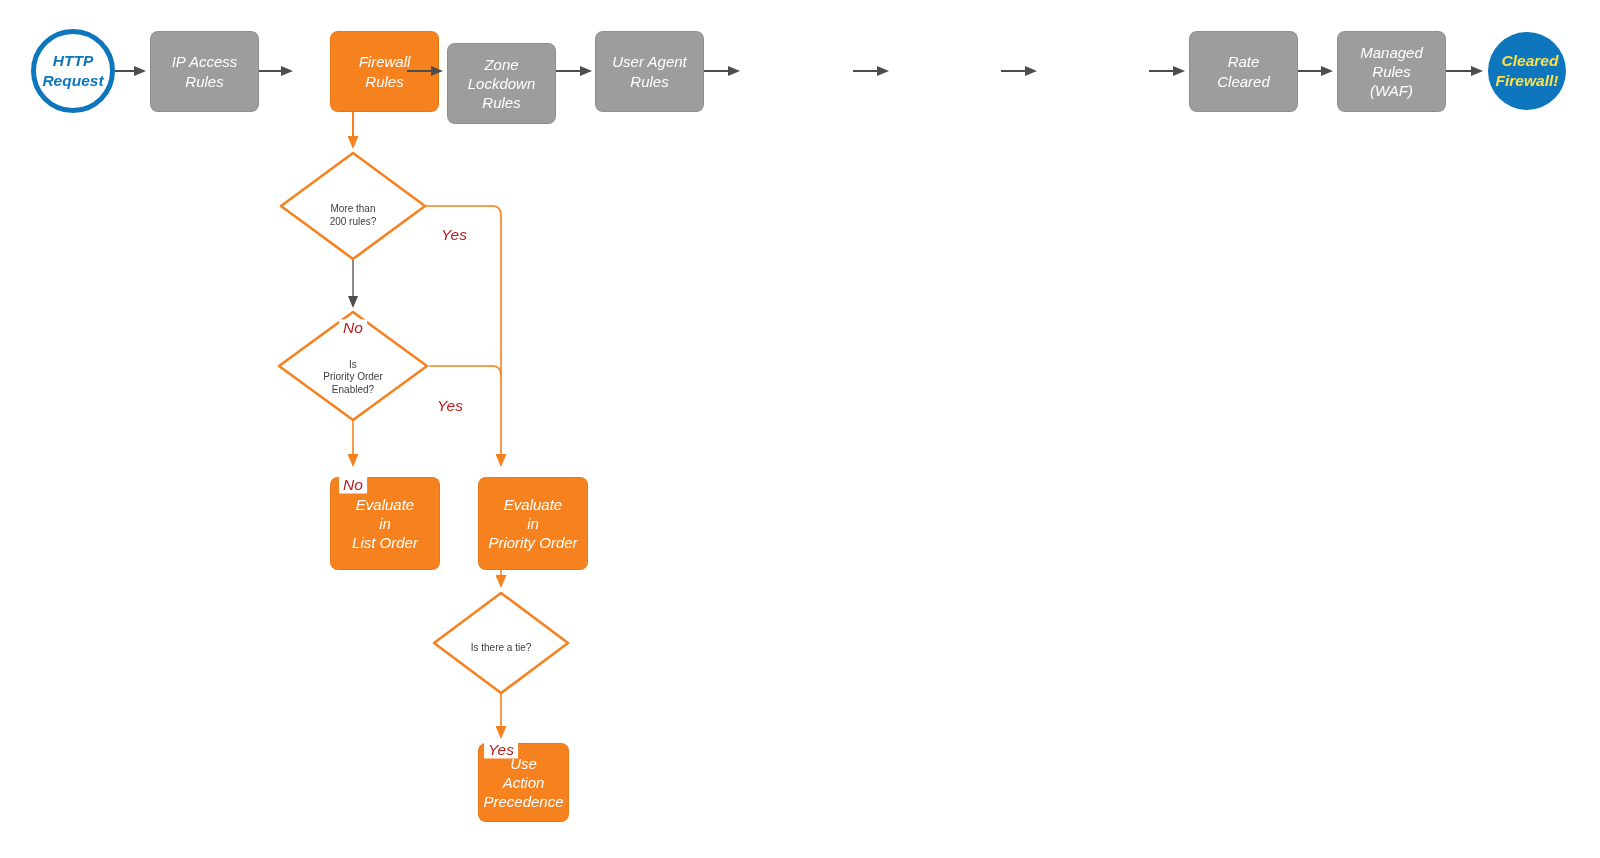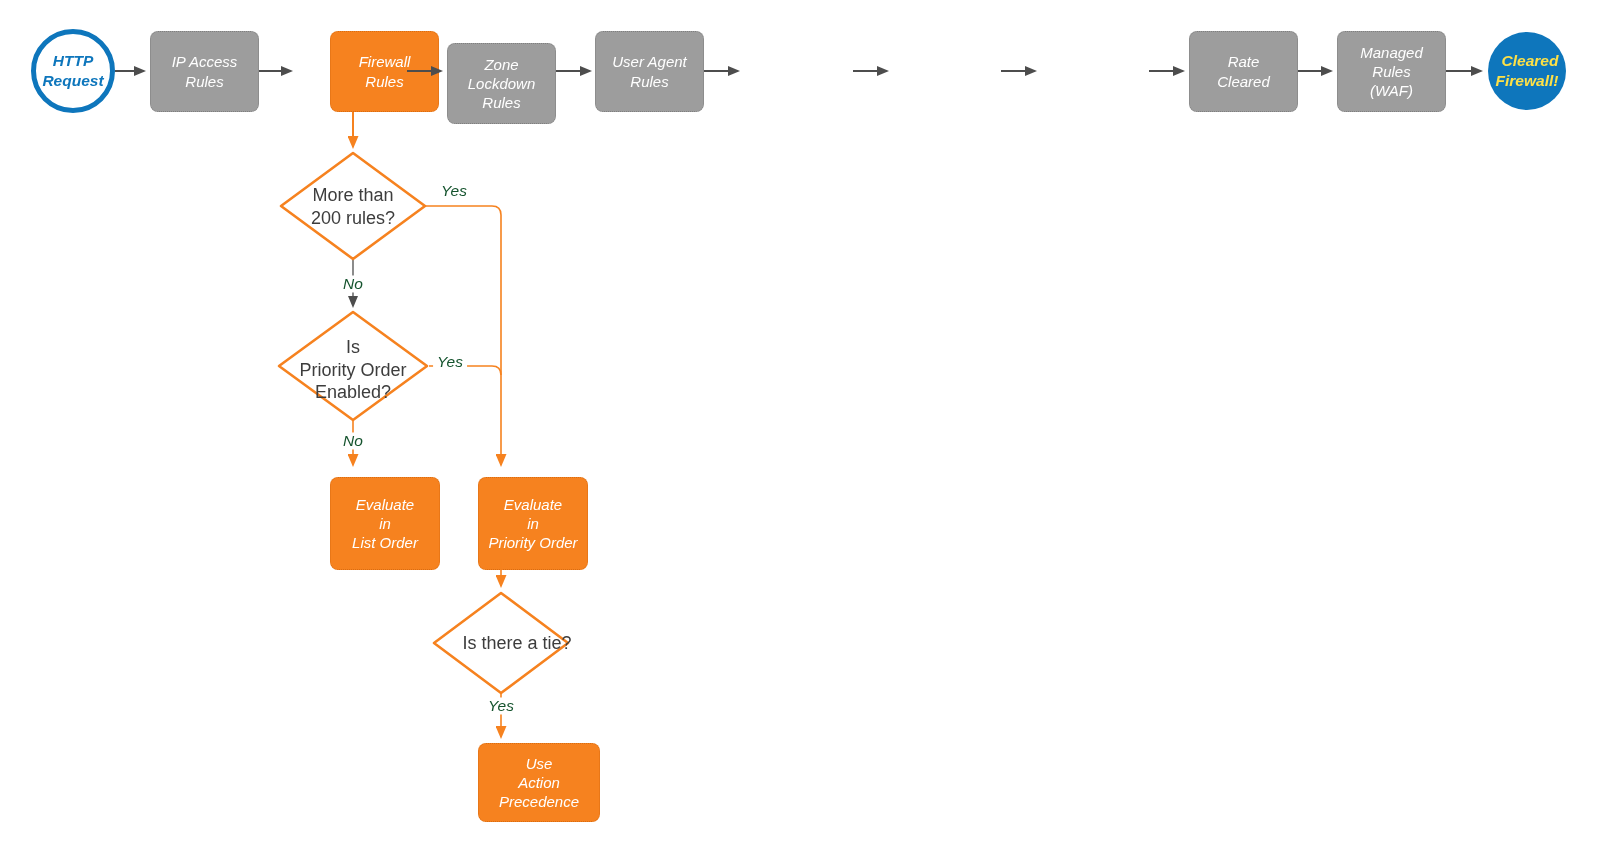--- a/index.html
+++ b/index.html
@@ -15,26 +15,26 @@
   .node span{white-space:pre-line;line-height:1.28;}
   .box{width:109px;height:81px;border-radius:8px;font-style:italic;font-size:15px;color:#ffffff;}
   .box.gray{background:#9d9d9d;border:1px dotted #7f7f7f;}
   .box.orange{background:#f6821f;border:1px dotted #d96d12;margin-left:32px;}
   .circle{border-radius:50%;font-weight:bold;font-style:italic;font-size:15.5px;}
   .circle.start{left:31px;top:29px;width:84px;height:84px;background:#ffffff;border:5px solid #0e76bc;color:#0e76bc;}
   .circle.end{left:1488px;top:32px;width:78px;height:78px;background:#0e76bc;color:#fde047;text-align:right;}
   .outcome{width:110px;height:93px;}
   svg.wires{position:absolute;left:0;top:0;pointer-events:none;}
   .dlabel{
-    position:absolute;display:flex;align-items:flex-start;justify-content:center;text-align:center;
-    font-size:18px;color:#3d3d3d;line-height:1.25;white-space:pre-line;
+    position:absolute;display:flex;align-items:flex-end;justify-content:center;text-align:center;
+    font-size:10px;color:#3d3d3d;line-height:1.25;white-space:pre-line;
   }
   .elabel{
     position:absolute;transform:translate(-50%,-50%);font-style:italic;font-size:15.5px;
-    color:#14532d;background:#ffffff;padding:0 4px;line-height:1.1;
+    color:#b91c1c;background:#ffffff;padding:0 4px;line-height:1.1;margin-top:44px;
   }
 </style>
 </head>
 <body>
 
 <div class="canvas">
 
   <div class="node circle start">
     <span>HTTP
 Request</span>
@@ -75,21 +75,21 @@
   <div class="node box orange outcome" style="left:298px;top:477px">
       <span>Evaluate
 in
 List Order</span>
     </div>
   <div class="node box orange outcome" style="left:446px;top:477px">
       <span>Evaluate
 in
 Priority Order</span>
     </div>
-  <div class="node box orange outcome" style="left:446px;top:743px;width:122px;height:79px">
+  <div class="node box orange outcome" style="left:446px;top:743px;width:91px;height:79px">
       <span>Use
 Action
 Precedence</span>
     </div>
 
   <svg class="wires" width="1600" height="858" viewBox="0 0 1600 858">
     <defs>
       <marker id="ag" markerWidth="12" markerHeight="10" refX="9" refY="5" orient="auto" markerUnits="userSpaceOnUse">
         <path d="M0 0 L12 5 L0 10 Z" fill="#4d4d4d"></path>
       </marker>
@@ -130,21 +130,21 @@
 
   <div class="dlabel" style="left:281px;top:184px;width:144px;height:44px">
     <span style="white-space:pre-line">More than
 200 rules?</span>
   </div>
   <div class="dlabel" style="left:279px;top:336px;width:148px;height:60px">
     <span style="white-space:pre-line">Is
 Priority Order
 Enabled?</span>
   </div>
-  <div class="dlabel" style="left:450px;top:632px;width:134px;height:22px">
+  <div class="dlabel" style="left:434px;top:632px;width:134px;height:22px">
     <span style="white-space:pre-line">Is there a tie?</span>
   </div>
 
   <div class="elabel" style="left:454px;top:191px">Yes</div>
   <div class="elabel" style="left:353px;top:284px">No</div>
   <div class="elabel" style="left:450px;top:362px">Yes</div>
   <div class="elabel" style="left:353px;top:441px">No</div>
   <div class="elabel" style="left:501px;top:706px">Yes</div>
 
 </div>

